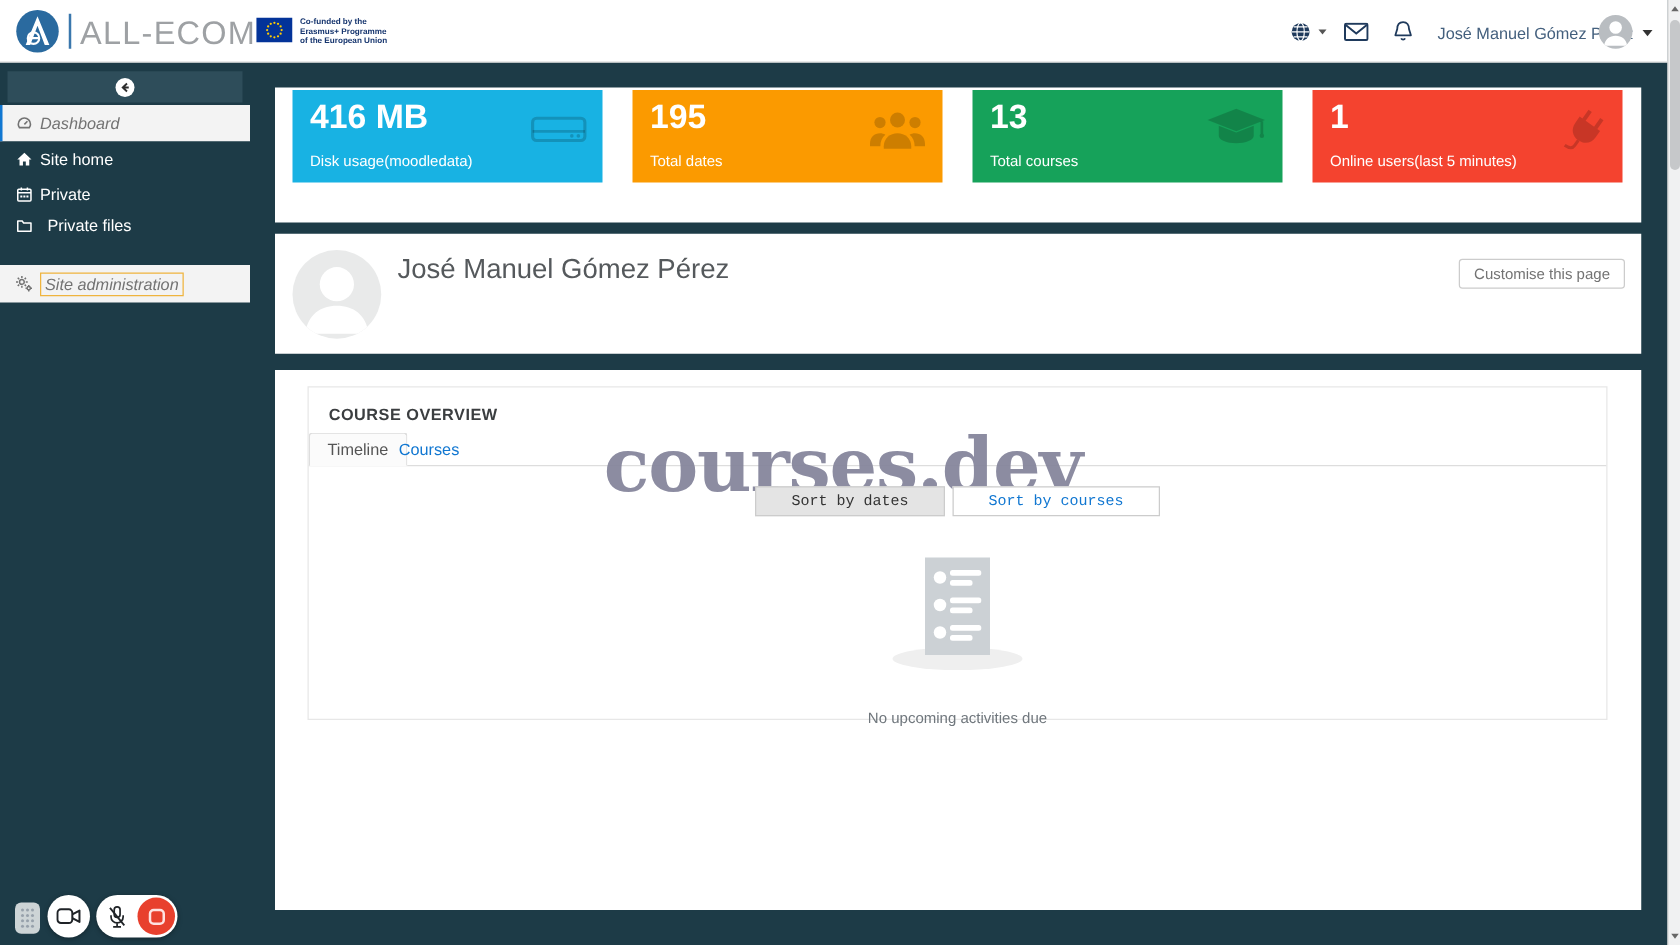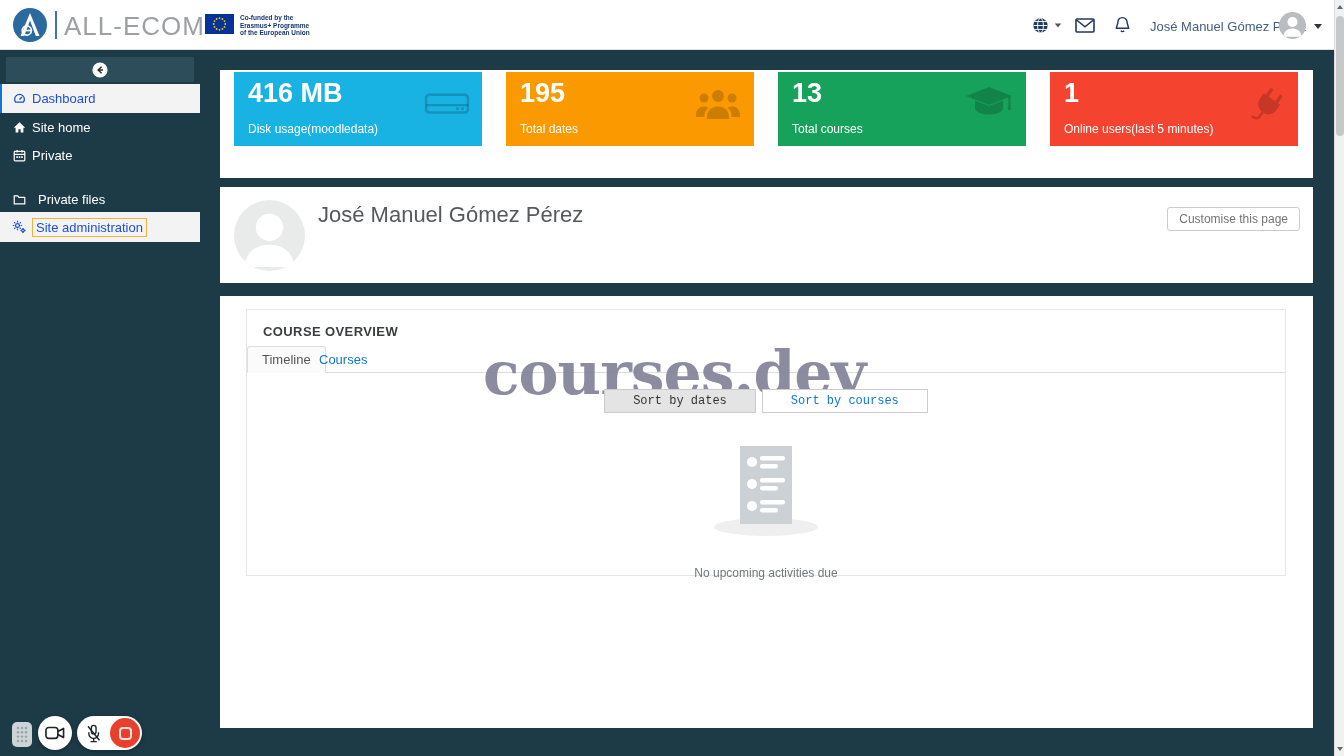--- a/index.html
+++ b/index.html
@@ -35,21 +35,21 @@
   .sb-down { position:absolute; bottom:5px; left:2px; width:0; height:0; border-left:3px solid transparent;
              border-right:3px solid transparent; border-top:4px solid #676767; }
   .sb-thumb { position:absolute; top:16px; left:1px; width:8px; height:120px; background:#c6c8ca; border-radius:4px; }
 
   
   .collapse-bar { position:absolute; left:6px; top:57px; width:188px; height:25px; background:#2e4d5a;
                   display:flex; align-items:center; justify-content:center; cursor:pointer; }
   .nav-item { position:absolute; left:0; width:200px; height:28px; display:flex; align-items:center;
               padding-left:12px; gap:6px; font-size:13px; color:#fff; cursor:pointer; }
   .nav-item .ni-icon { display:inline-flex; width:14px; justify-content:center; }
-  .nav-item.lit { background:#f3f3f3; color:#1d4ed8; height:29px; }
+  .nav-item.lit { background:#f3f3f3; color:#737373; height:29px;font-style:italic; }
   .nav-item.active { border-left:2px solid #1177d1; padding-left:10px; }
   .admin-label { border:1px solid #efb43e; padding:1px 3px; }
 
   
   .section { position:absolute; left:220px; width:1093px; background:#fff; }
   .sec-stats { top:70px; height:108px; }
   .sec-profile { top:187px; height:96px; }
   .sec-course { top:296px; height:432px; }
 
   
@@ -207,21 +207,21 @@
     <span class="ni-icon">
       <svg width="13" height="13" viewBox="0 0 16 16">
           <rect x="1.5" y="3" width="13" height="11.5" rx="1" fill="none" stroke="currentColor" stroke-width="1.5"></rect>
           <path d="M1.5 6.5 h13 M5 1.2 v3 M11 1.2 v3" stroke="currentColor" stroke-width="1.5" fill="none"></path>
           <path d="M4 9h2v2H4z M7 9h2v2H7z M10 9h2v2h-2z" fill="currentColor"></path>
         </svg>
     </span>
     <span>Private</span>
   </div>
 
-  <div class="nav-item" style="top:185px;gap:12px;">
+  <div class="nav-item" style="top:166px;gap:12px;">
     <span class="ni-icon">
       <svg width="13" height="13" viewBox="0 0 16 16">
           <path d="M1.5 3.5 h4.4 l1.4 2 h7.2 V13.5 H1.5 Z" fill="none" stroke="currentColor" stroke-width="1.5" stroke-linejoin="round"></path>
         </svg>
     </span>
     <span>Private files</span>
   </div>
 
   <div class="nav-item lit" style="top:212px; height:30px;">
     <span class="ni-icon">

